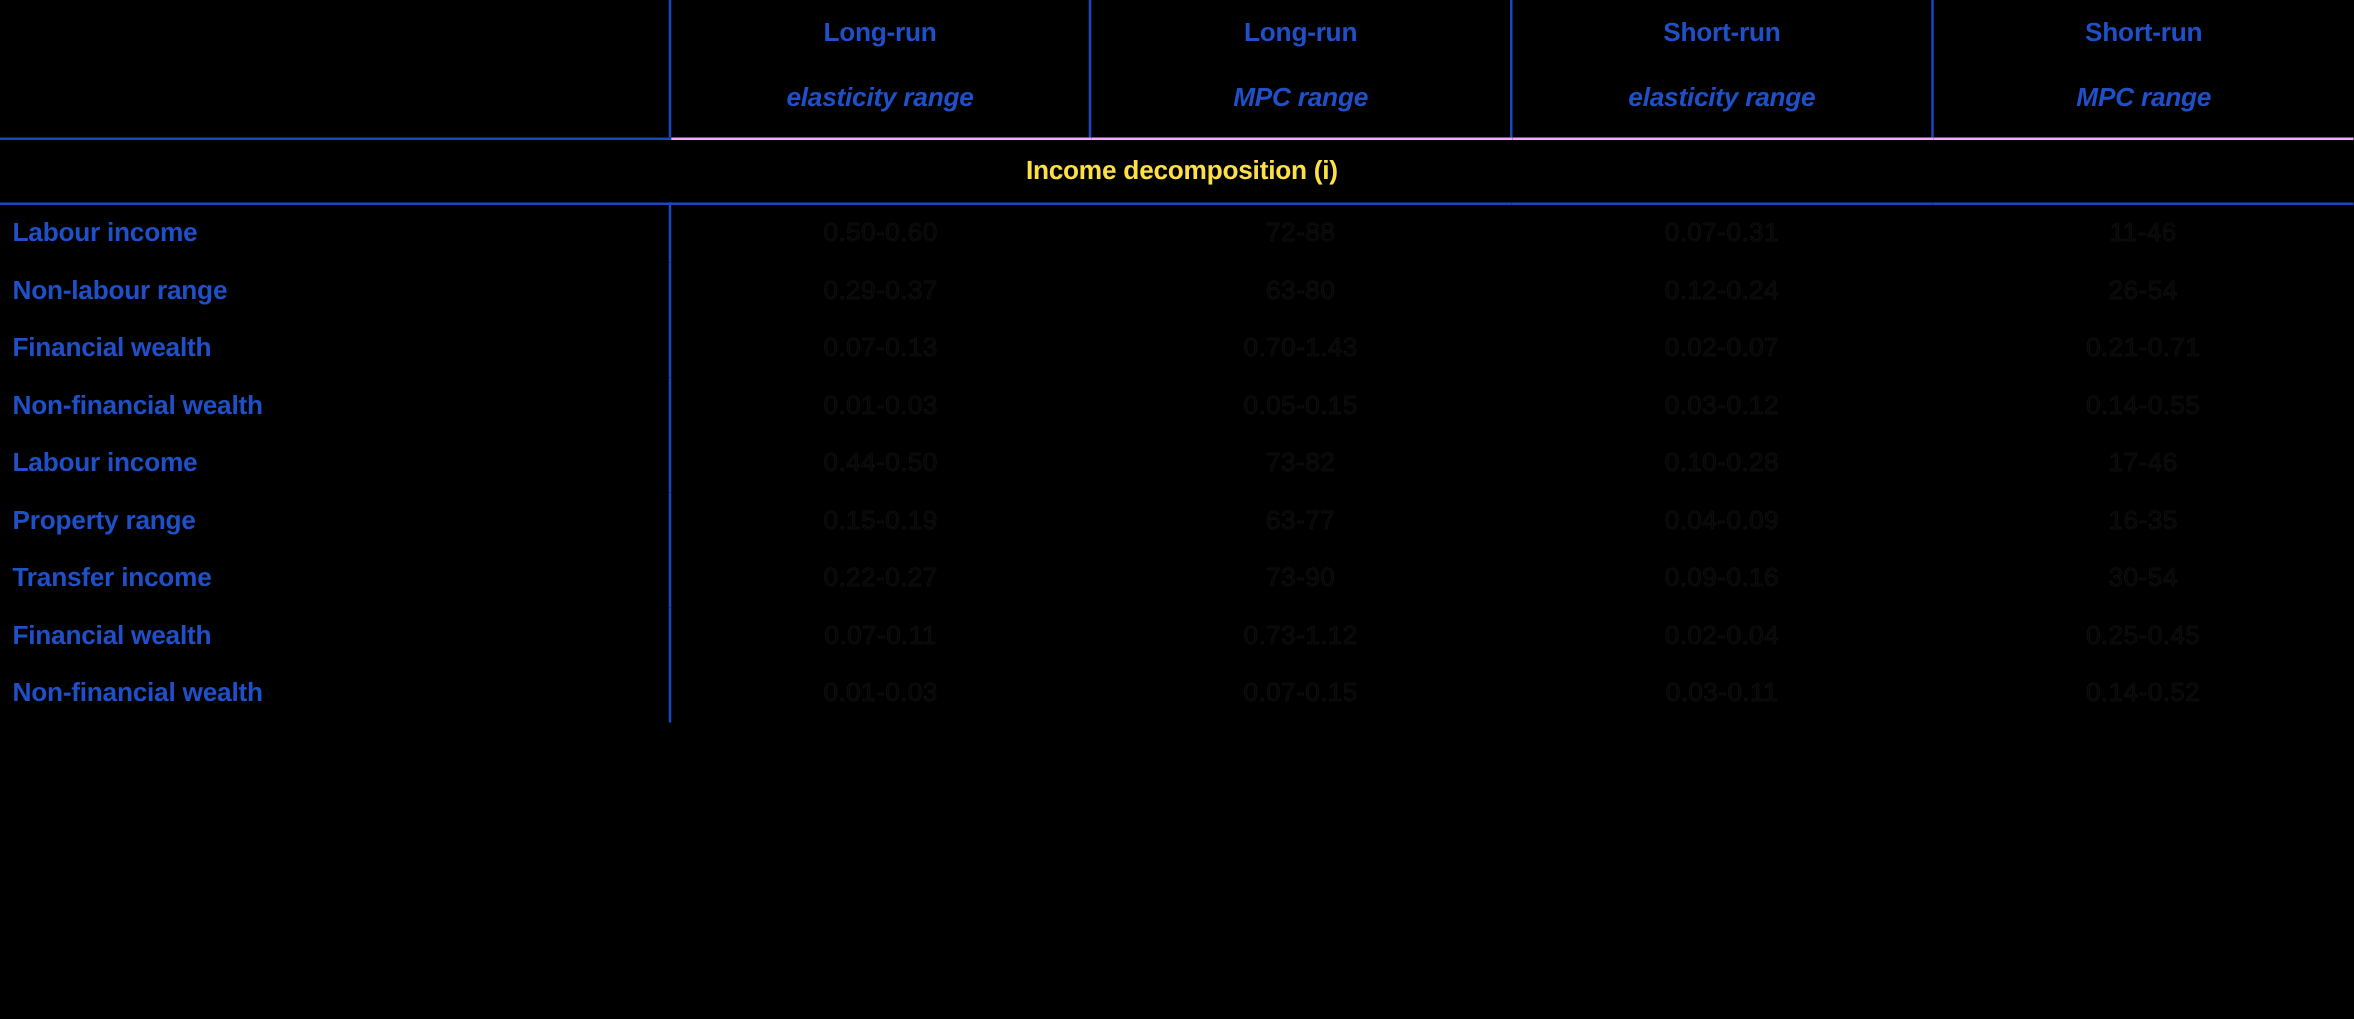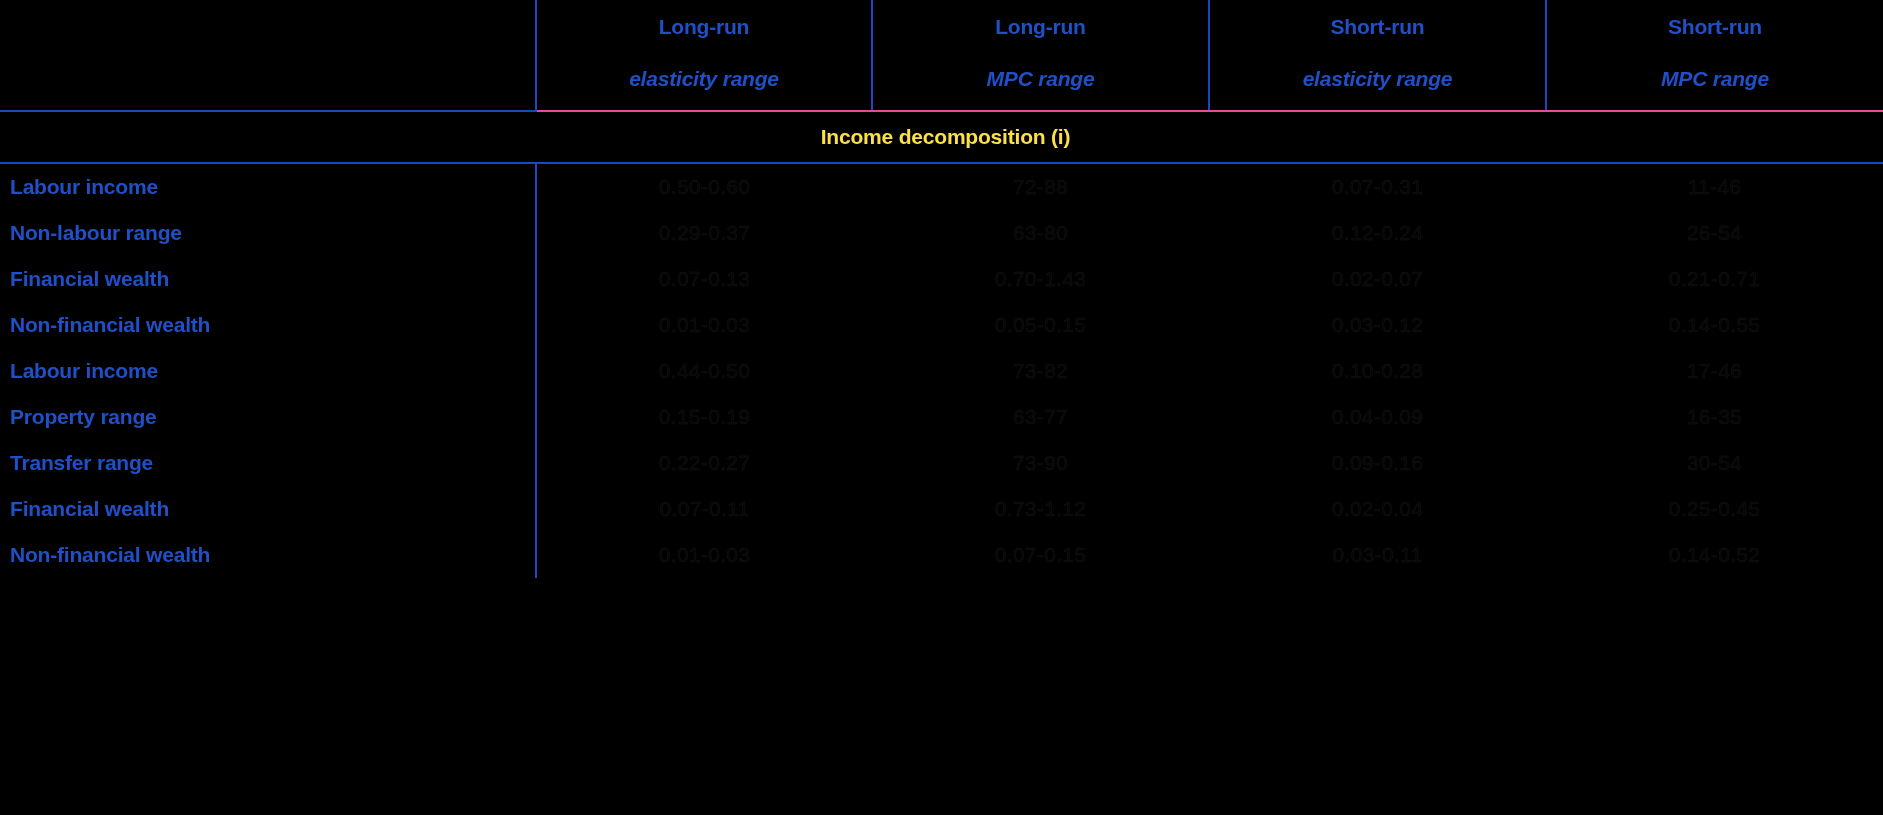--- a/index.html
+++ b/index.html
@@ -41,21 +41,21 @@
     text-align: center;
     vertical-align: middle;
     letter-spacing: -0.2px;
     background: #000000;
   }
   thead th.blank-head {
     border-bottom: 2px solid #1a48c0;
   }
   thead th.col-head {
     border-left: 2px solid #1a48c0;
-    border-bottom: 2px solid #ec4899;
+    border-bottom: 2px solid #f0abfc;
   }
   thead th .hl {
     display: block;
     white-space: nowrap;
   }
   thead th .hl + .hl { margin-top: 18px; font-style: italic; }
 
   
   tr.section-row td {
     color: #fde047;
@@ -187,21 +187,21 @@
 
       <tr class="data-row">
         <td class="row-label">Property range</td>
         <td class="val vline">0.15-0.19</td>
         <td class="val">63-77</td>
         <td class="val">0.04-0.09</td>
         <td class="val">16-35</td>
       </tr>
 
       <tr class="data-row">
-        <td class="row-label">Transfer range</td>
+        <td class="row-label">Transfer income</td>
         <td class="val vline">0.22-0.27</td>
         <td class="val">73-90</td>
         <td class="val">0.09-0.16</td>
         <td class="val">30-54</td>
       </tr>
 
       <tr class="data-row">
         <td class="row-label">Financial wealth</td>
         <td class="val vline">0.07-0.11</td>
         <td class="val">0.73-1.12</td>

